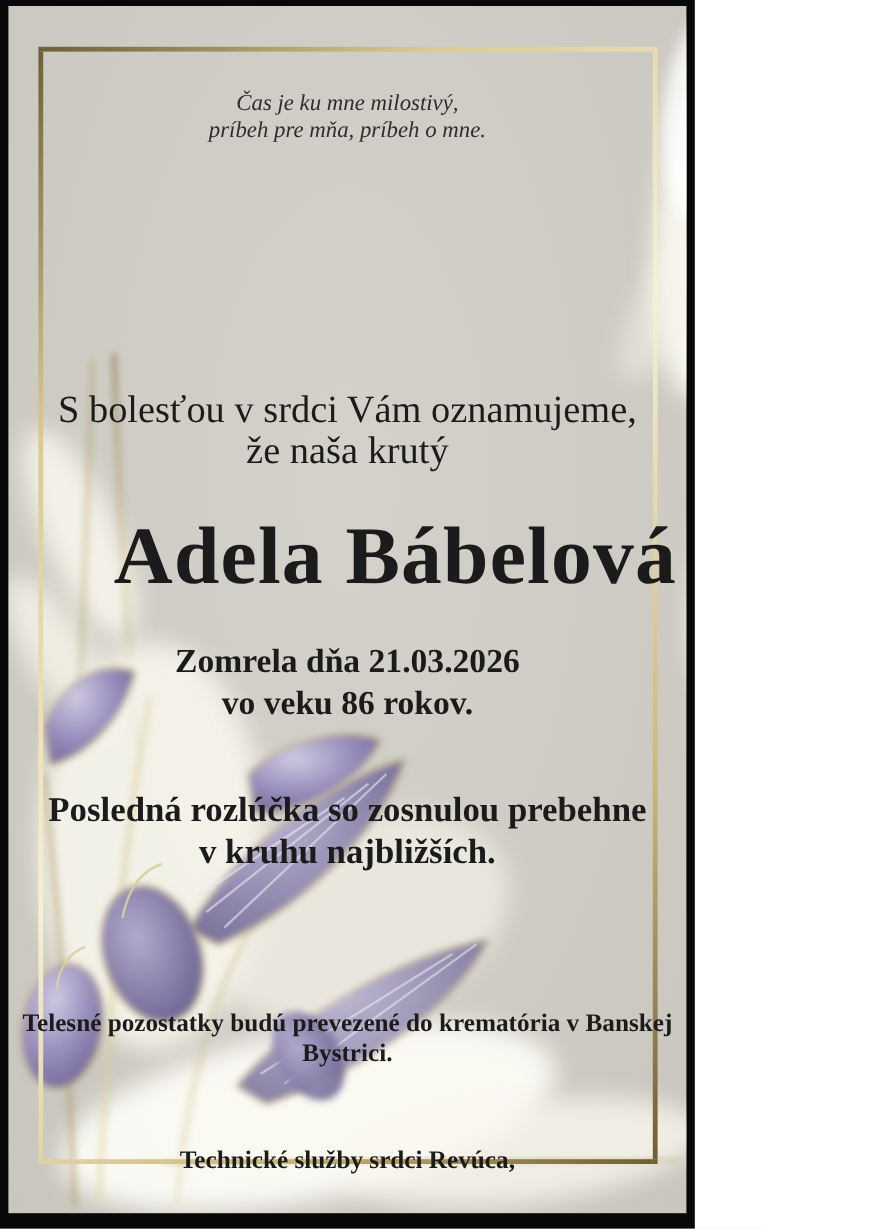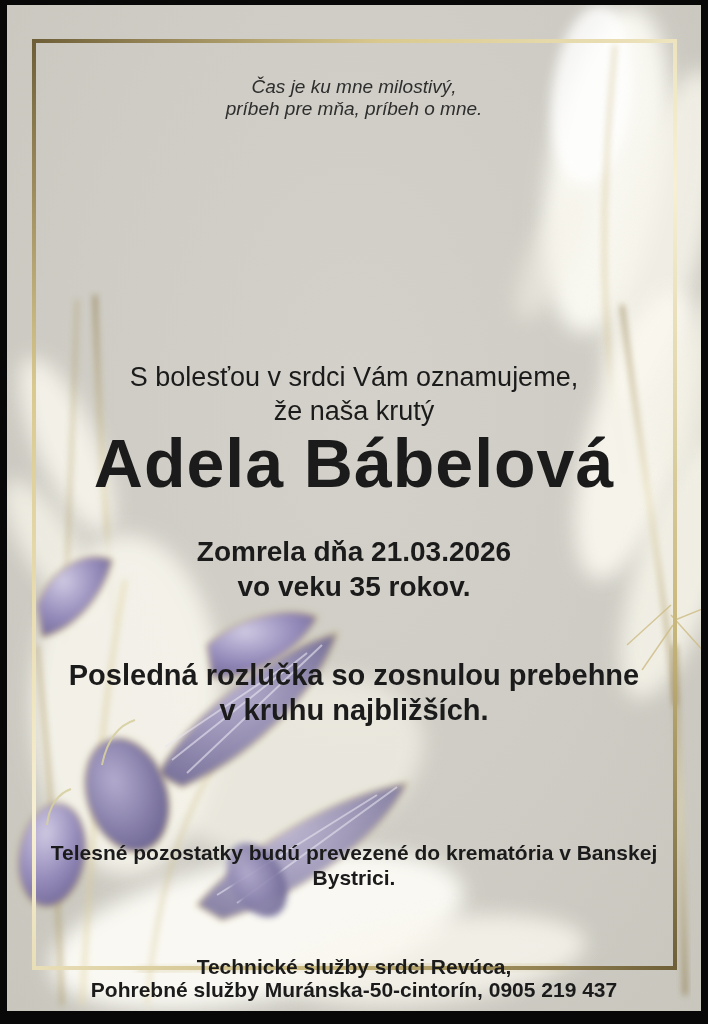--- a/index.html
+++ b/index.html
@@ -1,41 +1,41 @@
 <!DOCTYPE html>
 <html><head>
 <meta charset="utf-8">
 <style>
   html,body{margin:0;padding:0;background:#ffffff;}
   .page{
     position:relative;
-    width:708px;height:1024px;
+    width:579px;height:1024px;
     background:#080808;
     overflow:hidden;
-    font-family:Liberation Sans, sans-serif;
+    font-family:Liberation Serif, serif;
   }
   .canvas{
     position:absolute;left:7px;top:5px;right:7px;bottom:13px;
     background:radial-gradient(ellipse at 50% 40%, #d3d1c9 0%, #ceccc4 55%, #c8c6bd 100%);
     overflow:hidden;
   }
   .gold-frame{
     position:absolute;left:25px;top:34px;right:24px;bottom:41px;
     border:4px solid transparent;
     border-image:linear-gradient(135deg,#6f5f38 0%,#d9c98f 22%,#f7f0d4 50%,#c9b87c 78%,#6f5f38 100%) 1;
     pointer-events:none;
   }
   .deco-svg{position:absolute;left:0;top:0;width:710px;height:1006px;}
   .textblock{
     position:absolute;left:0;width:100%;
     text-align:center;color:#1b1b1b;
   }
   .poem{top:71px;font-style:italic;font-size:19px;line-height:22px;color:#2e2e2e;}
-  .announce{top:319px;font-size:27px;line-height:34px;margin-top:36px;}
-  .name{top:420px;font-size:68px;line-height:76px;font-weight:bold;letter-spacing:1px;}
+  .announce{top:319px;font-size:32px;line-height:34px;}
+  .name{top:420px;font-size:68px;line-height:76px;font-weight:bold;letter-spacing:1px;padding-left:40px;}
   .death{top:529px;font-size:28px;line-height:35px;font-weight:bold;}
   .farewell{top:653px;font-size:29px;line-height:35px;font-weight:bold;}
   .transport{top:835px;font-size:21px;line-height:25px;font-weight:bold;}
   .footer{top:950px;font-size:21px;line-height:23px;font-weight:bold;}
 </style>
 </head>
 <body>
 
 <div class="page">
   <div class="canvas">
@@ -126,29 +126,28 @@
 
     <div class="textblock announce">
       <div>S bolesťou v srdci Vám oznamujeme,</div>
       <div>že naša krutý</div>
     </div>
 
     <div class="textblock name">Adela Bábelová</div>
 
     <div class="textblock death">
       <div>Zomrela dňa 21.03.2026</div>
-      <div>vo veku 35 rokov.</div>
+      <div>vo veku 86 rokov.</div>
     </div>
 
     <div class="textblock farewell">
       <div>Posledná rozlúčka so zosnulou prebehne</div>
       <div>v kruhu najbližších.</div>
     </div>
 
     <div class="textblock transport">Telesné pozostatky budú prevezené do krematória v Banskej Bystrici.</div>
 
     <div class="textblock footer">
       <div>Technické služby srdci Revúca,</div>
-      <div>Pohrebné služby Muránska-50-cintorín, 0905 219 437</div>
     </div>
 
   </div>
 </div>
 
 </body></html>

